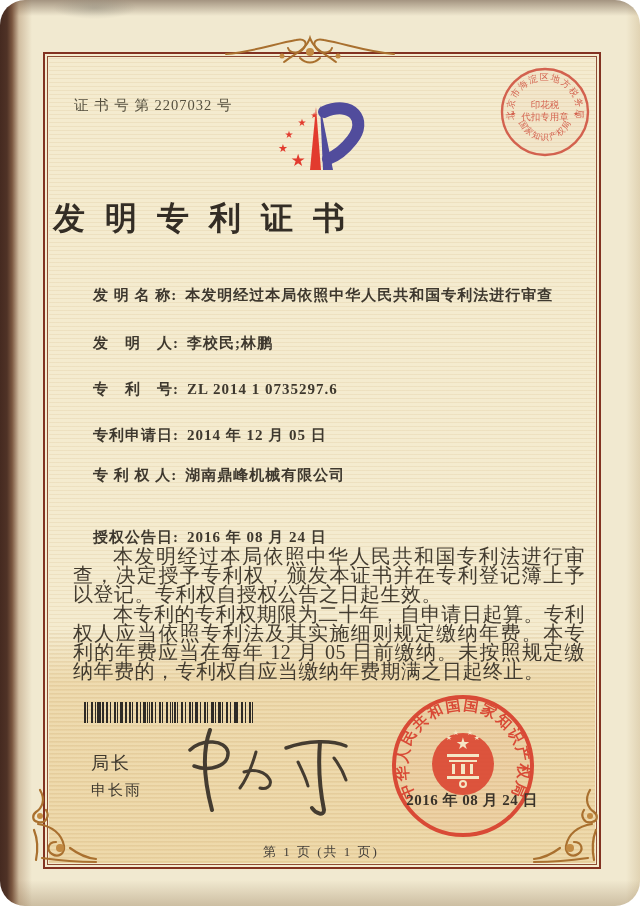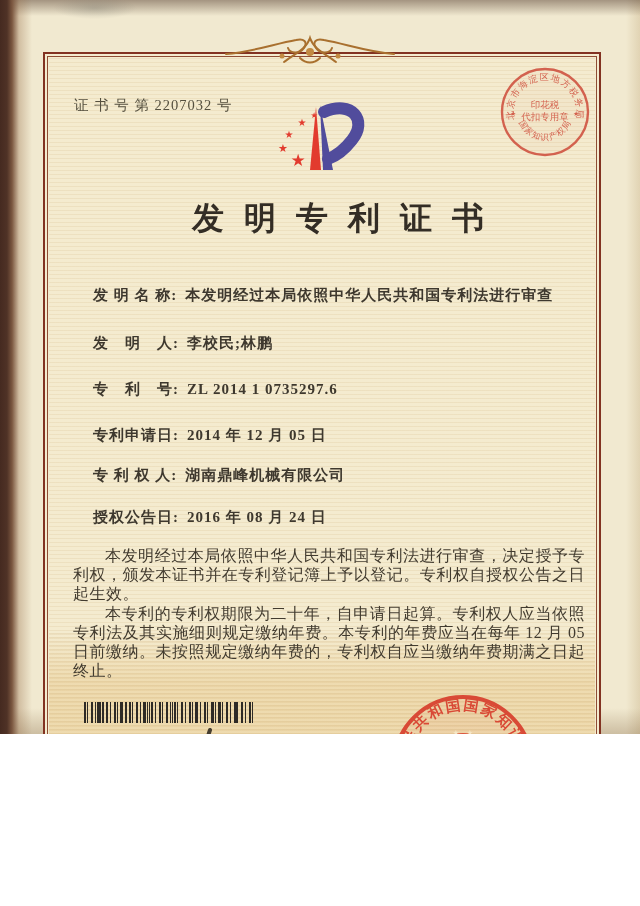--- a/index.html
+++ b/index.html
@@ -1,55 +1,56 @@
 <!DOCTYPE html>
 <html><head>
 <meta charset="utf-8">
 <style>
   html,body{margin:0;padding:0;}
   .stage{
-    position:relative; width:640px; height:734px; overflow:hidden;
+    position:relative; width:640px; height:906px; overflow:hidden;
     font-family:"Liberation Serif","DejaVu Serif",serif;
     background-color:#f1e9d0;
     background-image:
       radial-gradient(ellipse 60px 16px at 95px 8px, rgba(110,110,100,0.30), rgba(110,110,100,0) 70%),
       linear-gradient(90deg, #452a20 0px, #4f3226 7px, #7b5740 12px, rgba(150,110,75,0.35) 19px, rgba(150,110,75,0) 32px),
       linear-gradient(180deg, rgba(70,45,32,0.45) 0px, rgba(70,45,32,0) 16px),
       linear-gradient(0deg, rgba(120,90,55,0.30) 0px, rgba(120,90,55,0) 26px),
       linear-gradient(270deg, rgba(205,185,145,0.45) 0px, rgba(205,185,145,0) 14px);
+    border-radius: 25px;
   }
   .frame{
     position:absolute; left:43px; top:52px; width:554px; height:813px;
     border:2px solid #823221; background:#f4ebcf;
   }
   .frame-inner{ position:absolute; inset:2px; border:1px solid #8f4d33; }
   .guilloche{
     position:absolute; inset:4px;
     background:repeating-linear-gradient(180deg, rgba(176,128,56,0.10) 0px, rgba(176,128,56,0.10) 1px, rgba(0,0,0,0) 1px, rgba(0,0,0,0) 4px);
   }
   .gold-wash{
     position:absolute; left:4px; right:4px; bottom:4px; height:230px;
     background:
       repeating-linear-gradient(180deg, rgba(176,128,56,0.14) 0px, rgba(176,128,56,0.14) 1px, rgba(0,0,0,0) 1px, rgba(0,0,0,0) 4px),
       linear-gradient(180deg, rgba(224,178,96,0) 0%, rgba(224,178,96,0.28) 22%, rgba(226,182,100,0.34) 100%);
   }
   .cert-no{ position:absolute; left:74px; top:96px; font-size:14.5px; letter-spacing:1px; color:#55503f; }
   .logo{ position:absolute; left:266px; top:88px; }
   .tax-stamp{ position:absolute; left:499px; top:66px; opacity:0.82; }
   .title{
-    position:absolute; left:60px; top:197px; width:556px; text-align:center;
+    position:absolute; left:33px; top:197px; width:556px; 
     font-size:32px; font-weight:700; letter-spacing:20px; text-indent:20px; color:#332d25;
   }
   .fields{ position:absolute; left:93px; top:272px; width:480px; font-size:15px; color:#3e382e; }
   .field{ position:absolute; left:0; white-space:nowrap; font-weight:600; letter-spacing:1px; }
   .field:nth-child(1){top:14px} .field:nth-child(2){top:62px} .field:nth-child(3){top:108px}
-  .field:nth-child(4){top:154px} .field:nth-child(5){top:194px} .field:nth-child(6){top:236px}
+  .field:nth-child(4){top:154px} .field:nth-child(5){top:194px} .field:nth-child(6){top:256px}
   .flabel{ display:inline-block; min-width:84px; }
   .fvalue{ margin-left:8px; }
-  .body{ position:absolute; left:73px; top:547px; width:512px; font-size:16px; line-height:18.8px;
+  .body{ position:absolute; left:73px; top:547px; width:512px; font-size:20px; line-height:18.8px;
          color:#423b2f; text-align:justify; letter-spacing:0.5px; }
   .body p{ margin:0 0 2px 0; text-indent:2em; }
   .barcode{
     position:absolute; left:84px; top:702px; width:170px; height:21px;
     background-image:
       repeating-linear-gradient(90deg, #2e2a26 0 2px, rgba(0,0,0,0) 2px 3px, #2e2a26 3px 4px, rgba(0,0,0,0) 4px 7px, #2e2a26 7px 9px, rgba(0,0,0,0) 9px 11px, #2e2a26 11px 12px, rgba(0,0,0,0) 12px 15px),
       repeating-linear-gradient(90deg, rgba(0,0,0,0) 0 13px, #2e2a26 13px 15px, rgba(0,0,0,0) 15px 19px, #2e2a26 19px 20px, rgba(0,0,0,0) 20px 23px);
   }
   .signer-title{ position:absolute; left:91px; top:751px; font-size:18px; letter-spacing:2px; color:#3e382e; }
   .signer-name{ position:absolute; left:91px; top:781px; font-size:15px; letter-spacing:2px; color:#3e382e; }
@@ -215,14 +216,15 @@
         <rect x="81" y="72" width="3" height="10"></rect>
         <rect x="58" y="84" width="32" height="3"></rect>
         <circle cx="74" cy="92" r="4"></circle>
       </g>
       <circle cx="74" cy="92" r="2" fill="#dc4a35"></circle>
     </g>
   </svg>
 
   <div class="seal-date">2016 年 08 月 24 日</div>
 
+  <div class="footer">第 1 页 (共 1 页)</div>
 
 </div>
 
 </body></html>

